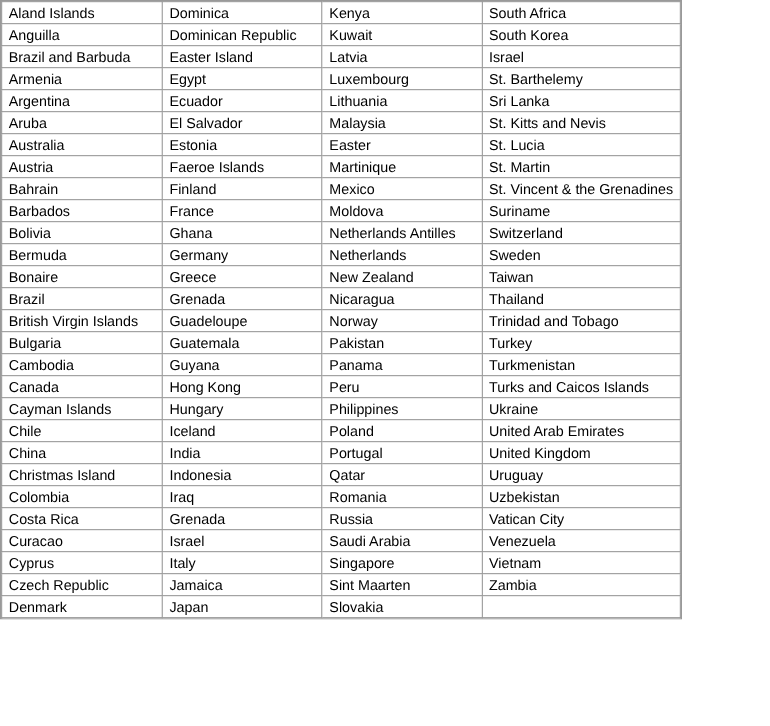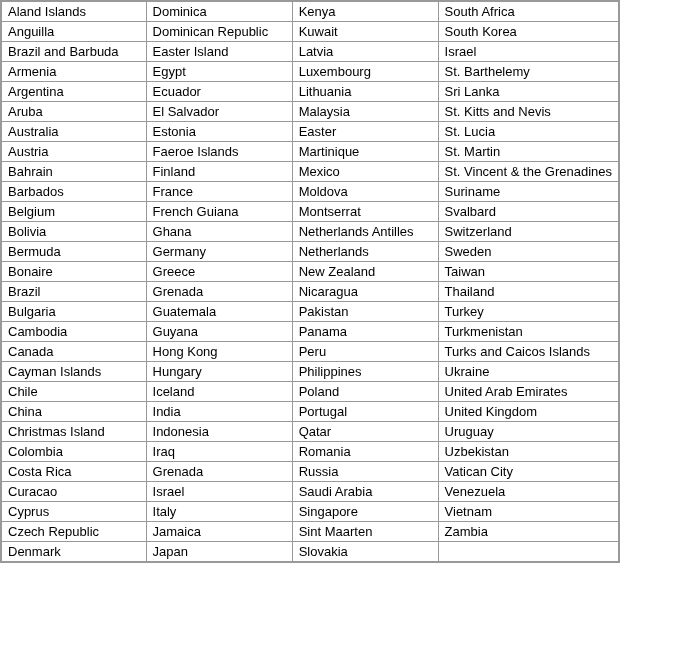--- a/index.html
+++ b/index.html
@@ -96,26 +96,20 @@
           <td>Mexico</td>
           <td>St. Vincent &amp; the Grenadines</td>
         </tr>
         <tr>
           <td>Barbados</td>
           <td>France</td>
           <td>Moldova</td>
           <td>Suriname</td>
         </tr>
         <tr>
-          <td>Belgium</td>
-          <td>French Guiana</td>
-          <td>Montserrat</td>
-          <td>Svalbard</td>
-        </tr>
-        <tr>
           <td>Bolivia</td>
           <td>Ghana</td>
           <td>Netherlands Antilles</td>
           <td>Switzerland</td>
         </tr>
         <tr>
           <td>Bermuda</td>
           <td>Germany</td>
           <td>Netherlands</td>
           <td>Sweden</td>
@@ -124,20 +118,26 @@
           <td>Bonaire</td>
           <td>Greece</td>
           <td>New Zealand</td>
           <td>Taiwan</td>
         </tr>
         <tr>
           <td>Brazil</td>
           <td>Grenada</td>
           <td>Nicaragua</td>
           <td>Thailand</td>
+        </tr>
+        <tr>
+          <td>British Virgin Islands</td>
+          <td>Guadeloupe</td>
+          <td>Norway</td>
+          <td>Trinidad and Tobago</td>
         </tr>
         <tr>
           <td>Bulgaria</td>
           <td>Guatemala</td>
           <td>Pakistan</td>
           <td>Turkey</td>
         </tr>
         <tr>
           <td>Cambodia</td>
           <td>Guyana</td>

